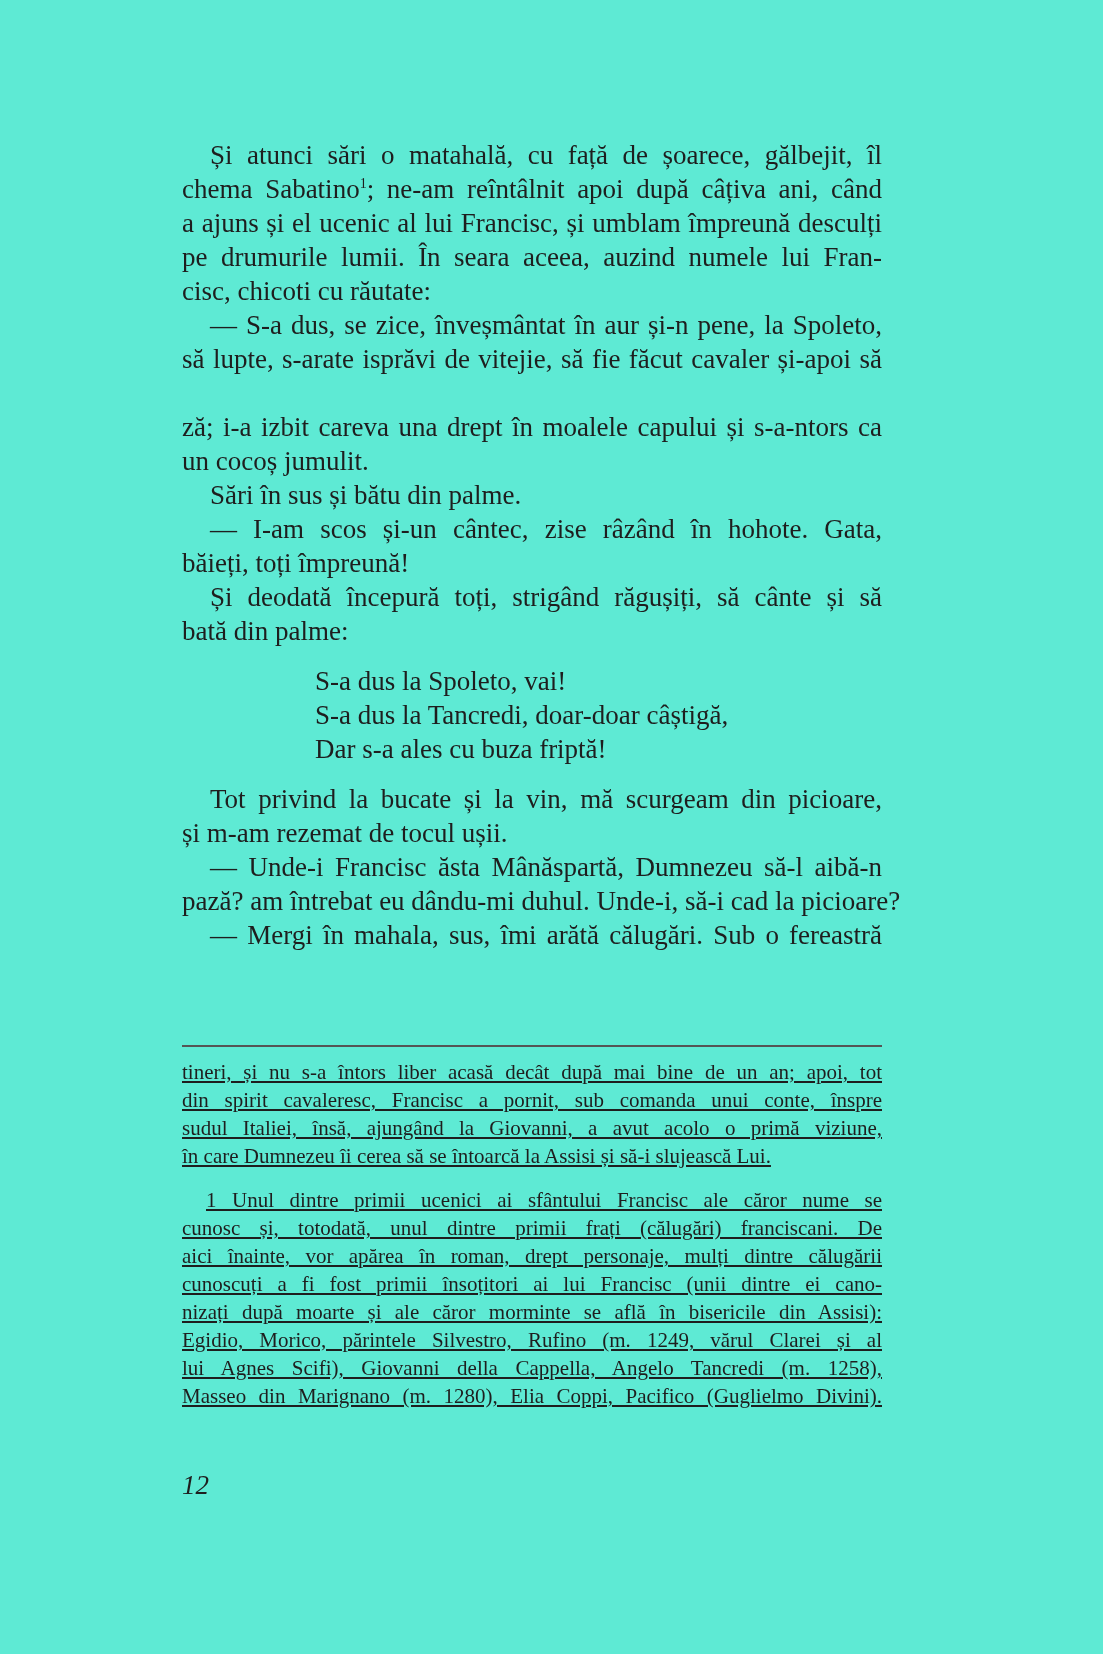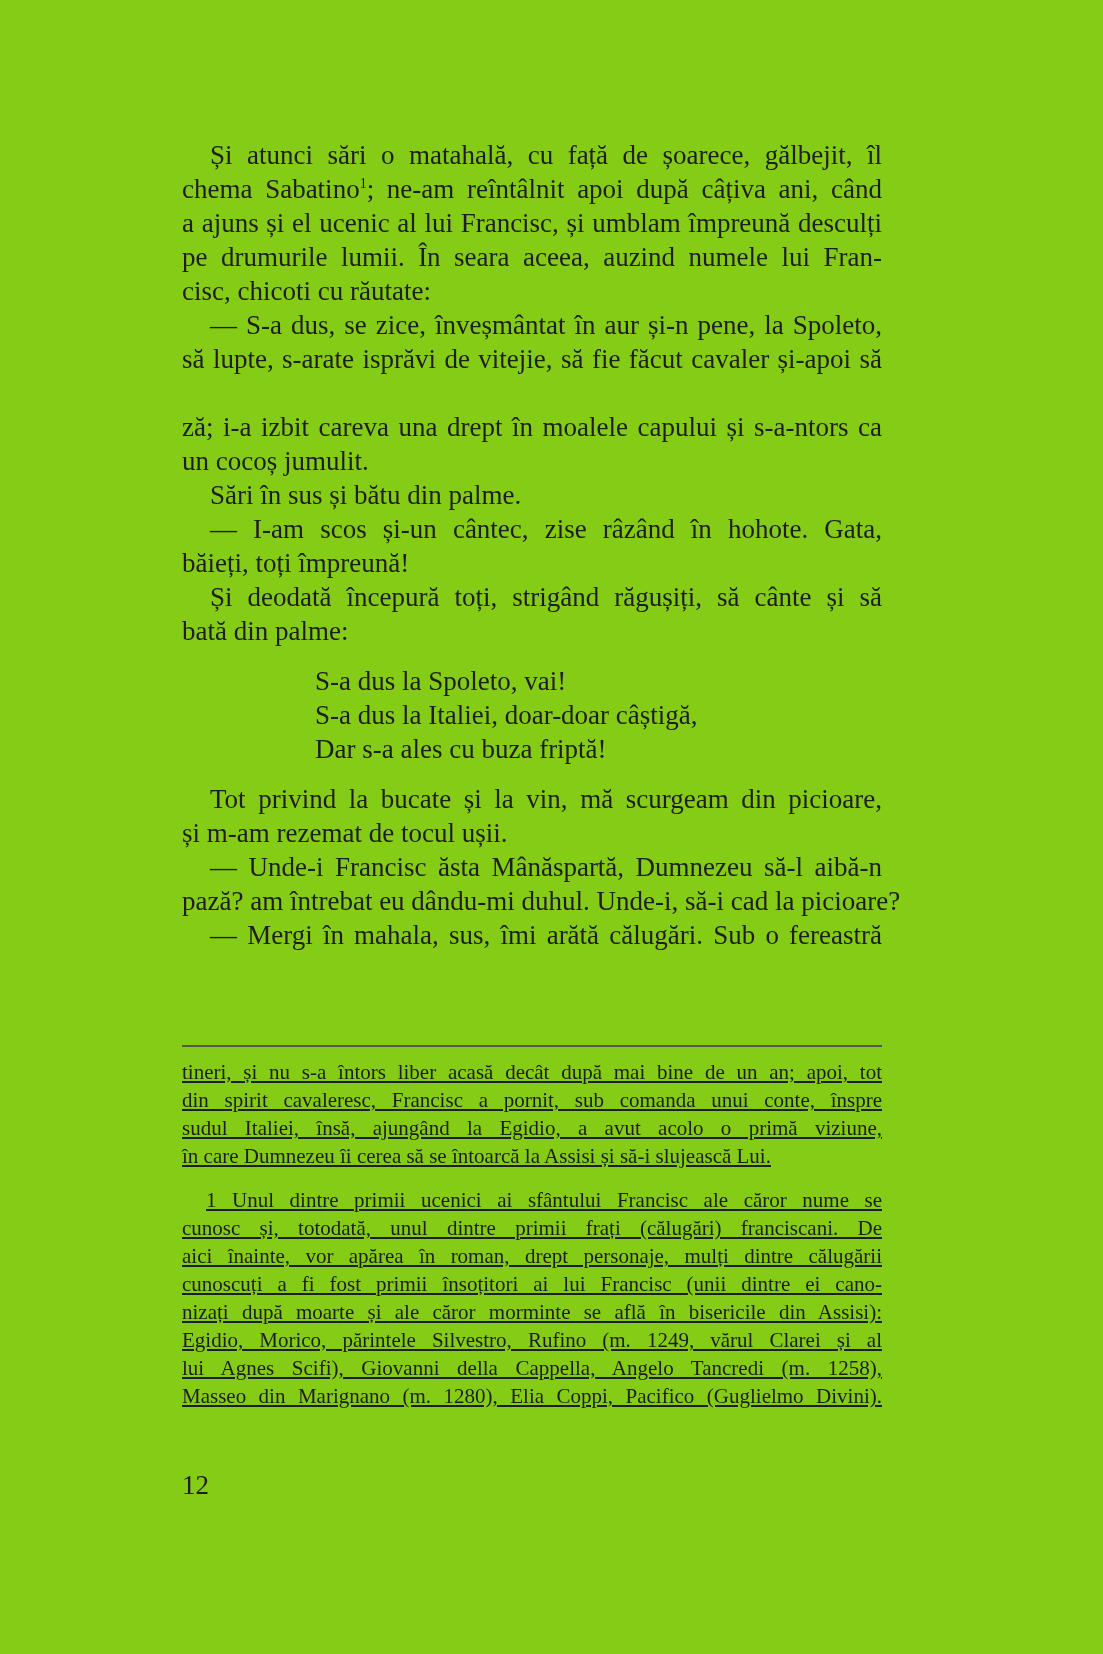--- a/index.html
+++ b/index.html
@@ -1,30 +1,30 @@
 <!DOCTYPE html>
 <html><head>
 <meta charset="utf-8">
 <style>
   html, body { margin: 0; padding: 0; background: #ffffff; }
   body { width: 1103px; height: 1654px; position: relative; overflow: hidden; }
-  .page { position: absolute; left: 0; top: 0; width: 1103px; height: 1654px; background: #84cc16; }
+  .page { position: absolute; left: 0; top: 0; width: 1103px; height: 1654px; background: #5eead4; }
   .line {
     position: absolute; left: 182px; width: 700px; white-space: nowrap;
     font-family: "Liberation Serif", "DejaVu Serif", serif; color: #1e1e1e;
   }
   .main { font-size: 27px; line-height: 34px; }
   .just { text-align: justify; text-align-last: justify; }
   .ind { left: 210px; width: 672px; }
   .verse { left: 315px; width: 500px; }
   .fn { font-size: 21px; line-height: 28px; text-decoration: underline; }
   .fn.ind { left: 206px; width: 676px; }
   sup { font-size: 14px; vertical-align: 10px; line-height: 0; }
   .rule { position: absolute; left: 182px; width: 700px; top: 1045px; height: 2px; background: #555; }
-  .pagenum { position: absolute; left: 182px; top: 1470px; font-family: "Liberation Serif", serif; font-size: 27px; color: #1e1e1e; }
+  .pagenum { position: absolute; left: 182px; top: 1470px; font-family: "Liberation Serif", serif; font-size: 27px; color: #1e1e1e; font-style: italic; }
 </style>
 </head>
 <body>
 
 <div class="page">
 
   <div class="line main just ind" style="top:138px">Și atunci sări o matahală, cu față de șoarece, gălbejit, îl</div>
   <div class="line main just" style="top:172px"><span>chema Sabatino</span><sup>1</sup><span>; ne-am reîntâlnit apoi după câțiva ani, când</span></div>
   <div class="line main just" style="top:206px">a ajuns și el ucenic al lui Francisc, și umblam împreună desculți</div>
   <div class="line main just" style="top:240px">pe drumurile lumii. În seara aceea, auzind numele lui Fran-</div>
@@ -33,34 +33,34 @@
   <div class="line main just" style="top:342px">să lupte, s-arate isprăvi de vitejie, să fie făcut cavaler și-apoi să</div>
   <div class="line main just" style="top:410px">ză; i-a izbit careva una drept în moalele capului și s-a-ntors ca</div>
   <div class="line main" style="top:444px">un cocoș jumulit.</div>
   <div class="line main ind" style="top:478px">Sări în sus și bătu din palme.</div>
   <div class="line main just ind" style="top:512px">— I-am scos și-un cântec, zise râzând în hohote. Gata,</div>
   <div class="line main" style="top:546px">băieți, toți împreună!</div>
   <div class="line main just ind" style="top:580px">Și deodată începură toți, strigând răgușiți, să cânte și să</div>
   <div class="line main" style="top:614px">bată din palme:</div>
 
   <div class="line main verse" style="top:664px">S-a dus la Spoleto, vai!</div>
-  <div class="line main verse" style="top:698px">S-a dus la Italiei, doar-doar câștigă,</div>
+  <div class="line main verse" style="top:698px">S-a dus la Tancredi, doar-doar câștigă,</div>
   <div class="line main verse" style="top:732px">Dar s-a ales cu buza friptă!</div>
 
   <div class="line main just ind" style="top:782px">Tot privind la bucate și la vin, mă scurgeam din picioare,</div>
   <div class="line main" style="top:816px">și m-am rezemat de tocul ușii.</div>
   <div class="line main just ind" style="top:850px">— Unde-i Francisc ăsta Mânăspartă, Dumnezeu să-l aibă-n</div>
   <div class="line main just" style="top:884px">pază? am întrebat eu dându-mi duhul. Unde-i, să-i cad la picioare?</div>
   <div class="line main just ind" style="top:918px">— Mergi în mahala, sus, îmi arătă călugări. Sub o fereastră</div>
 
   <div class="rule"></div>
 
   <div class="line fn just" style="top:1058px">tineri, și nu s-a întors liber acasă decât după mai bine de un an; apoi, tot</div>
   <div class="line fn just" style="top:1086px">din spirit cavaleresc, Francisc a pornit, sub comanda unui conte, înspre</div>
-  <div class="line fn just" style="top:1114px">sudul Italiei, însă, ajungând la Egidio, a avut acolo o primă viziune,</div>
+  <div class="line fn just" style="top:1114px">sudul Italiei, însă, ajungând la Giovanni, a avut acolo o primă viziune,</div>
   <div class="line fn" style="top:1142px">în care Dumnezeu îi cerea să se întoarcă la Assisi și să-i slujească Lui.</div>
 
   <div class="line fn just ind" style="top:1186px">1 Unul dintre primii ucenici ai sfântului Francisc ale căror nume se</div>
   <div class="line fn just" style="top:1214px">cunosc și, totodată, unul dintre primii frați (călugări) franciscani. De</div>
   <div class="line fn just" style="top:1242px">aici înainte, vor apărea în roman, drept personaje, mulți dintre călugării</div>
   <div class="line fn just" style="top:1270px">cunoscuți a fi fost primii însoțitori ai lui Francisc (unii dintre ei cano-</div>
   <div class="line fn just" style="top:1298px">nizați după moarte și ale căror morminte se află în bisericile din Assisi):</div>
   <div class="line fn just" style="top:1326px">Egidio, Morico, părintele Silvestro, Rufino (m. 1249, vărul Clarei și al</div>
   <div class="line fn just" style="top:1354px">lui Agnes Scifi), Giovanni della Cappella, Angelo Tancredi (m. 1258),</div>
   <div class="line fn just" style="top:1382px">Masseo din Marignano (m. 1280), Elia Coppi, Pacifico (Guglielmo Divini).</div>

